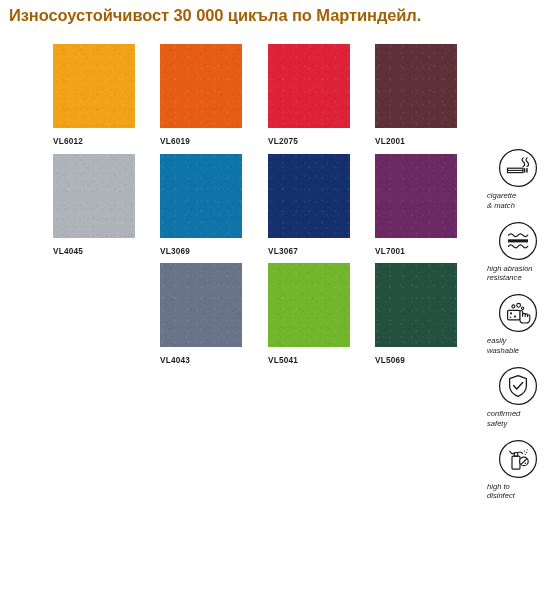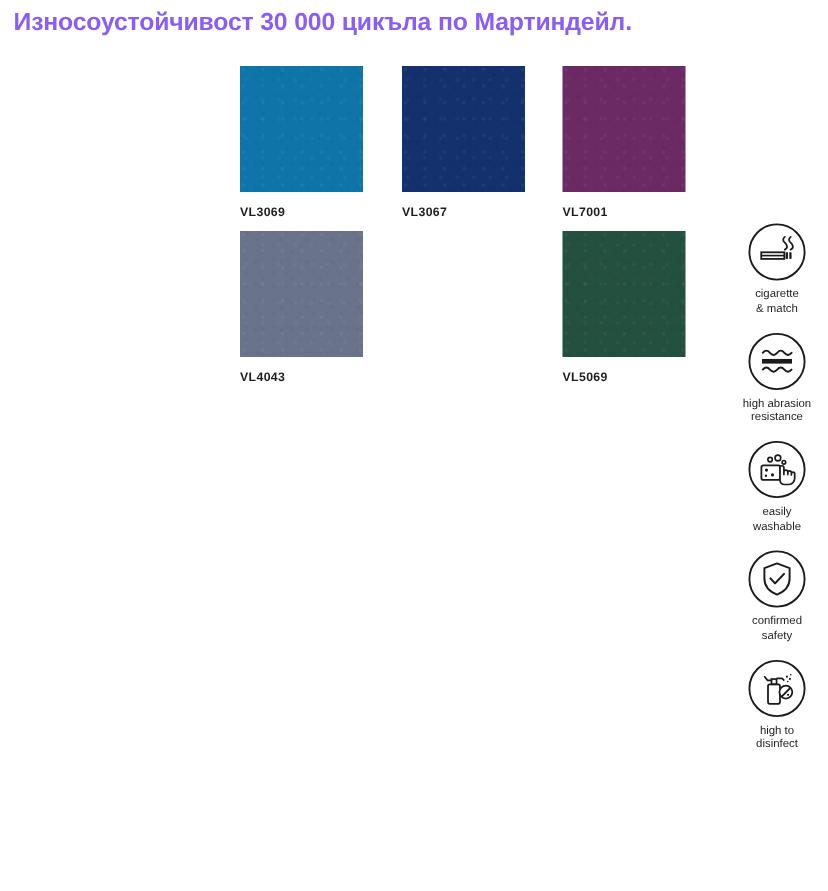--- a/index.html
+++ b/index.html
@@ -12,21 +12,21 @@
   }
   .page { position: relative; width: 552px; height: 594px; background:#fff; }
 
   .title {
     position: absolute;
     left: 9px;
     top: 6px;
     width: 534px;
     font-size: 16.5px;
     font-weight: bold;
-    color: #8b5cf6;
+    color: #a16207;
     letter-spacing: -0.1px;
     white-space: nowrap;
   }
 
   .swatch-grid {
     position: absolute;
     left: 53px;
     top: 44px;
     width: 410px;
   }
@@ -69,21 +69,22 @@
 
   .icon-col {
     position: absolute;
     left: 487px;
     top: 148px;
     width: 62px;
   }
   .icon-item {
     width: 62px;
     margin-bottom: 10.5px;
-    text-align: center;
+    text-align: left;
+    font-style: italic;
   }
   .icon-circle {
     width: 40px;
     height: 40px;
     margin: 0 auto;
   }
   .icon-circle svg { display: block; width: 40px; height: 40px; }
   .icon-text {
     margin-top: 3px;
     font-size: 7.6px;
@@ -94,20 +95,52 @@
 </style>
 </head>
 <body>
 
 <div class="page">
 
   <div class="title">Износоустойчивост 30 000 цикъла по Мартиндейл.</div>
 
   <div class="swatch-grid">
       <div class="srow">
+        <div class="cell c0">
+          <div class="chip" style="background: rgb(240, 163, 23);">
+            <div class="grain"></div>
+          </div>
+          <div class="chip-label">VL6012</div>
+        </div>
+        <div class="cell c1">
+          <div class="chip" style="background: rgb(232, 93, 21);">
+            <div class="grain"></div>
+          </div>
+          <div class="chip-label">VL6019</div>
+        </div>
+        <div class="cell c2">
+          <div class="chip" style="background: rgb(222, 34, 56);">
+            <div class="grain"></div>
+          </div>
+          <div class="chip-label">VL2075</div>
+        </div>
+        <div class="cell c3">
+          <div class="chip" style="background: rgb(94, 49, 57);">
+            <div class="grain"></div>
+          </div>
+          <div class="chip-label">VL2001</div>
+        </div>
+      </div>
+      <div class="srow">
+        <div class="cell c0">
+          <div class="chip" style="background: rgb(175, 179, 186);">
+            <div class="grain"></div>
+          </div>
+          <div class="chip-label">VL4045</div>
+        </div>
         <div class="cell c1">
           <div class="chip" style="background: rgb(15, 117, 168);">
             <div class="grain"></div>
           </div>
           <div class="chip-label">VL3069</div>
         </div>
         <div class="cell c2">
           <div class="chip" style="background: rgb(20, 49, 110);">
             <div class="grain"></div>
           </div>
@@ -119,20 +152,26 @@
           </div>
           <div class="chip-label">VL7001</div>
         </div>
       </div>
       <div class="srow">
         <div class="cell c1">
           <div class="chip" style="background: rgb(105, 115, 138);">
             <div class="grain"></div>
           </div>
           <div class="chip-label">VL4043</div>
+        </div>
+        <div class="cell c2">
+          <div class="chip" style="background: rgb(113, 182, 44);">
+            <div class="grain"></div>
+          </div>
+          <div class="chip-label">VL5041</div>
         </div>
         <div class="cell c3">
           <div class="chip" style="background: rgb(36, 80, 63);">
             <div class="grain"></div>
           </div>
           <div class="chip-label">VL5069</div>
         </div>
       </div>
     </div>
 

